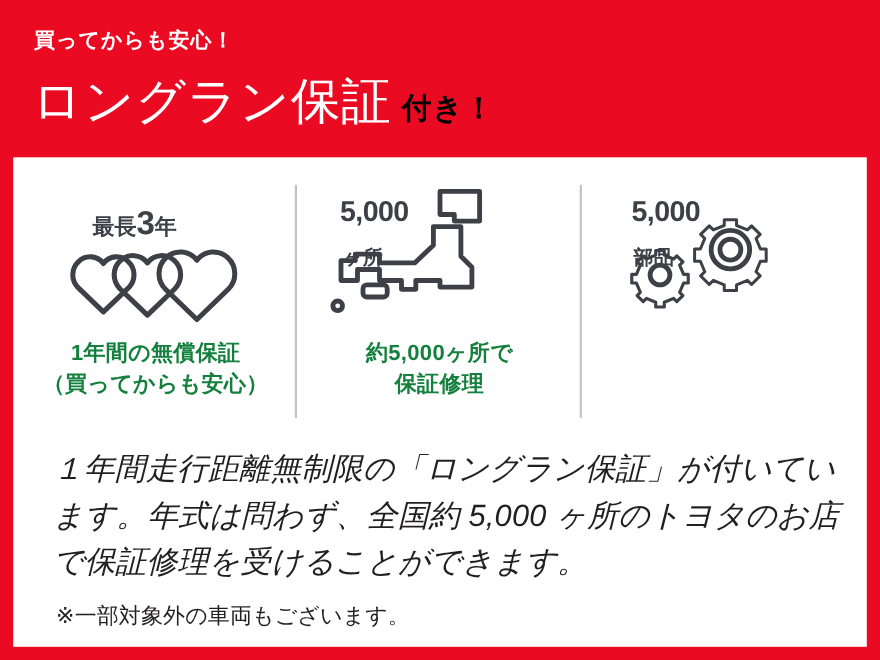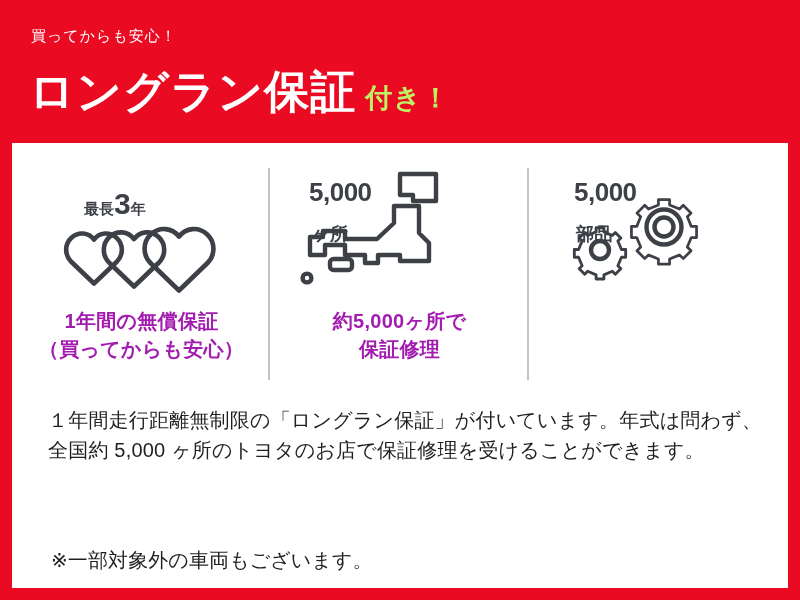--- a/index.html
+++ b/index.html
@@ -29,44 +29,44 @@
     top: 0;
     width: 800px;
     height: 143px;
     background: #ea0a22;
   }
   .head-line1 {
     position: absolute;
     left: 31px;
     top: 28px;
     color: #ffffff;
-    font-size: 15px;
-    font-weight: normal;
+    font-size: 19px;
+    font-weight: bold;
     letter-spacing: 1px;
     white-space: nowrap;
     line-height: 1;
   }
   .head-line2 {
     position: absolute;
     left: 29px;
     top: 69px;
     white-space: nowrap;
     line-height: 1;
     display: flex;
     align-items: flex-end;
   }
   .head-main {
     color: #ffffff;
     font-size: 45px;
-    font-weight: bold;
+    font-weight: normal;
     letter-spacing: 1px;
     line-height: 1;
   }
   .head-sub {
-    color: #bef264;
+    color: #000000;
     font-size: 27px;
     font-weight: bold;
     letter-spacing: 1px;
     line-height: 1;
     margin-left: 9px;
     padding-bottom: 2px;
   }
 
   
   #panel {
@@ -122,52 +122,53 @@
   .count-big {
     font-size: 26px;
     letter-spacing: -0.5px;
   }
   .count-small {
     font-size: 18px;
     letter-spacing: 0.5px;
     margin-top: 12px;
   }
   .count-mix-small {
-    font-size: 15px;
+    font-size: 20px;
   }
   .count-mix-big {
     font-size: 30px;
   }
 
   .caption {
     position: absolute;
     left: 0;
     top: 152px;
     width: 100%;
     text-align: center;
-    color: #a21caf;
+    color: #15803d;
     font-size: 20px;
     font-weight: bold;
     line-height: 1.42;
     letter-spacing: 0.3px;
   }
 
   svg.icon { display: block; }
 
   
   #body-text {
     position: absolute;
     left: 36px;
     top: 262px;
     width: 720px;
     color: #231f20;
-    font-size: 20px;
+    font-size: 28px;
     line-height: 1.52;
     letter-spacing: 0.2px;
     font-weight: normal;
+    font-style: italic;
   }
 
   
   #notes {
     position: absolute;
     left: 39px;
     top: 385px;
     width: 730px;
     color: #231f20;
     font-size: 20px;

